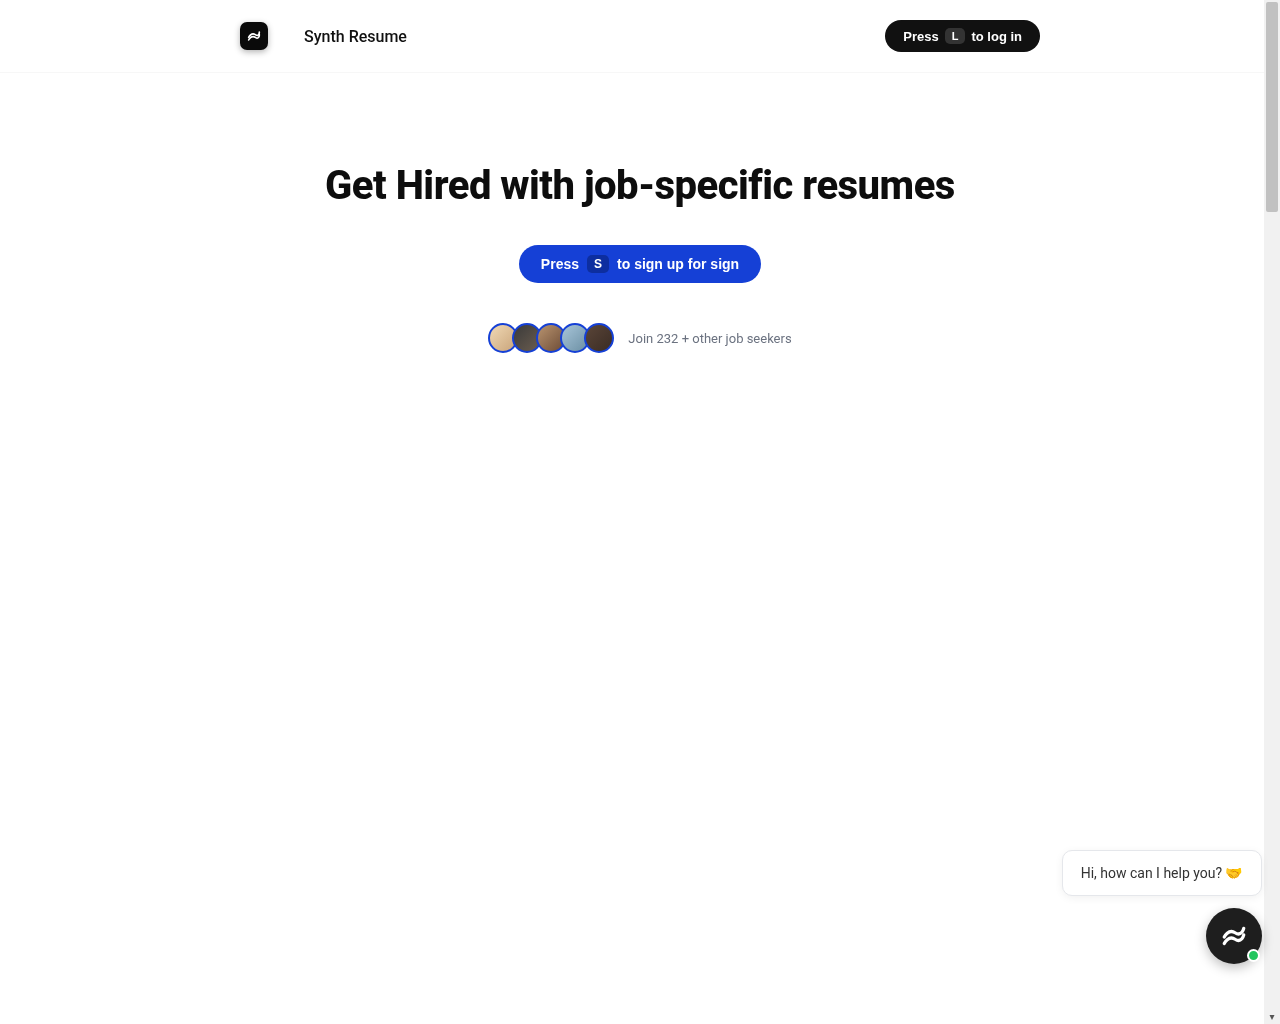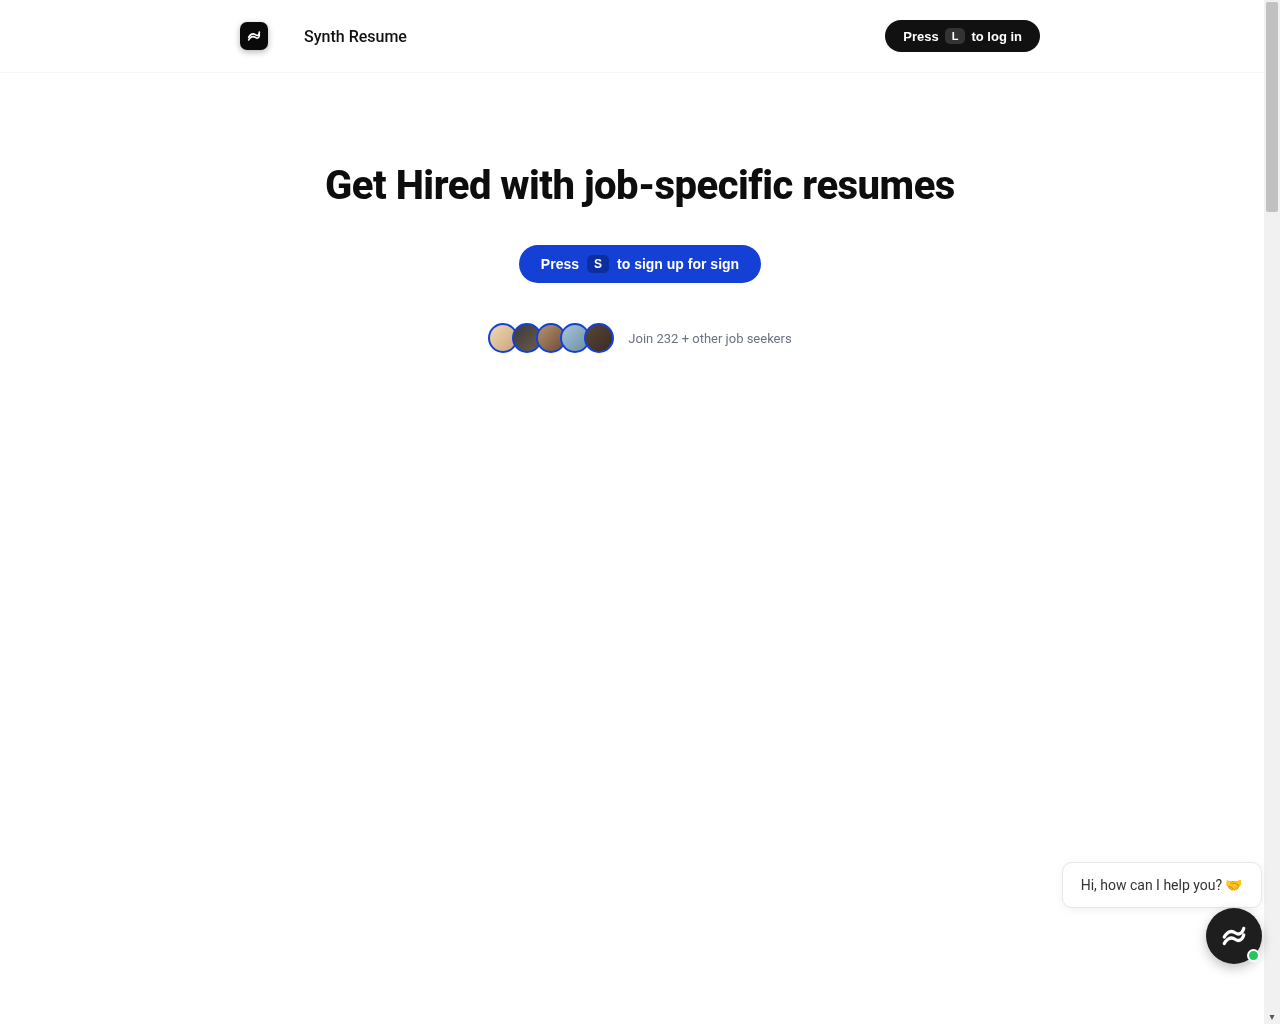--- a/index.html
+++ b/index.html
@@ -124,21 +124,21 @@
     .avatar.a2 { background: linear-gradient(135deg, #3a3a3a, #6b5d4f); }
     .avatar.a3 { background: linear-gradient(135deg, #b8936f, #6d4c36); }
     .avatar.a4 { background: linear-gradient(135deg, #a8c5d9, #6b8fa3); }
     .avatar.a5 { background: linear-gradient(135deg, #5a4538, #3a2c24); }
     .proof-text {
       font-size: 13px;
       color: #6b7280;
     }
     .chat-bubble {
       position: absolute;
-      bottom: 116px;
+      bottom: 128px;
       right: 18px;
       background: #fff;
       border: 1px solid #e5e7eb;
       border-radius: 10px;
       padding: 14px 18px;
       font-size: 14px;
       color: #333;
       box-shadow: 0 2px 8px rgba(0,0,0,0.06);
     }
     .chat-launcher {

